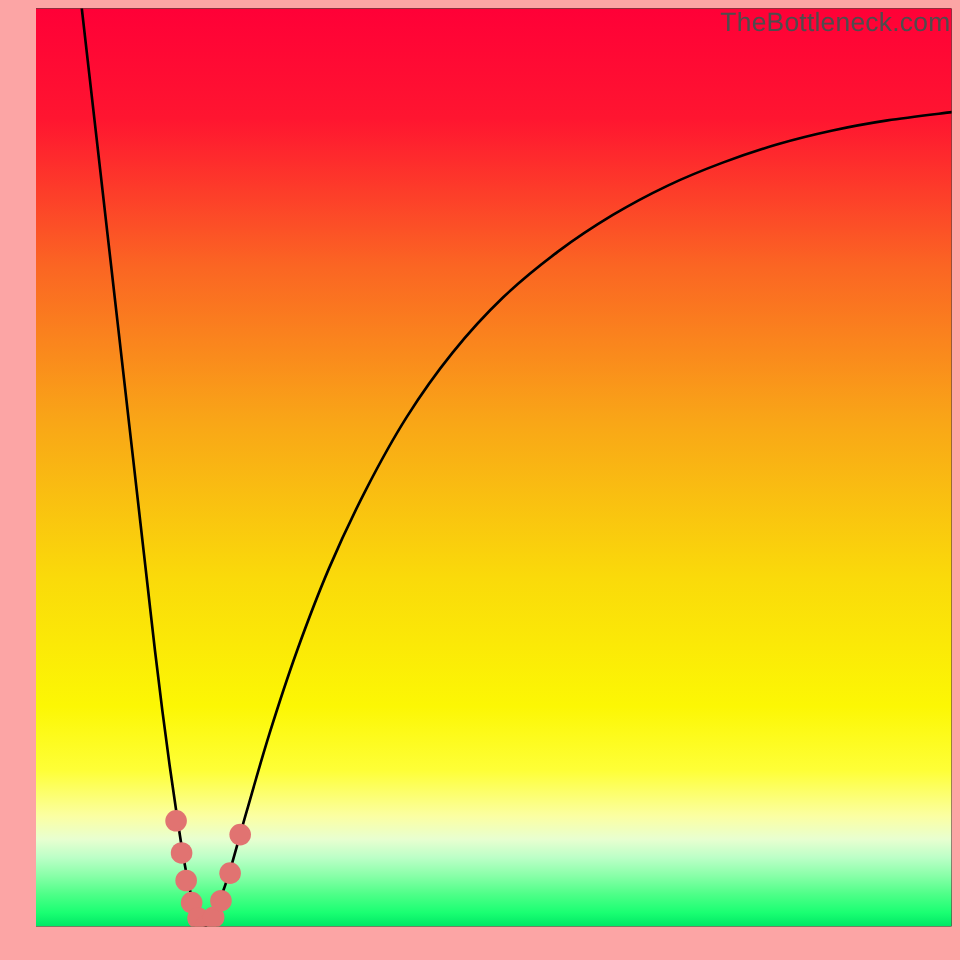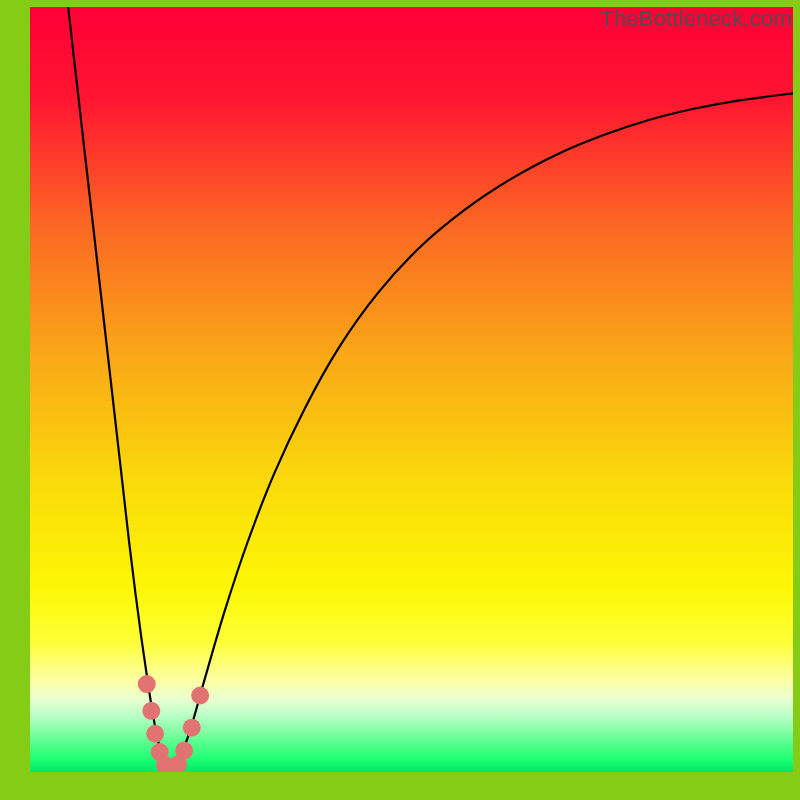--- a/index.html
+++ b/index.html
@@ -8,21 +8,21 @@
     width: 800px;
     height: 800px;
     overflow: hidden;
     background: #000;
     font-family: Arial, Helvetica, sans-serif;
   }
   .frame {
     position: absolute;
     left: 0; top: 0;
     width: 800px; height: 800px;
-    background: #84cc16;
+    background: #fca5a5;
   }
   .plot {
     position: absolute;
     background: #000;
   }
   .plot svg {
     display: block;
   }
   .watermark {
     position: absolute;

